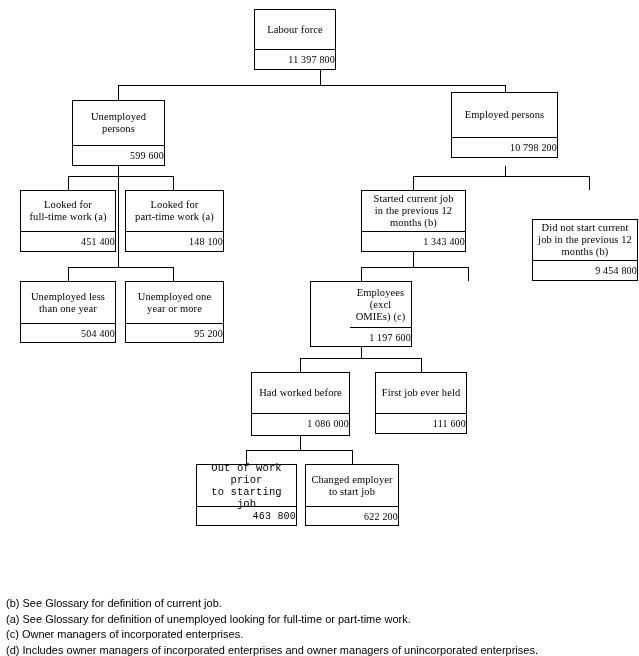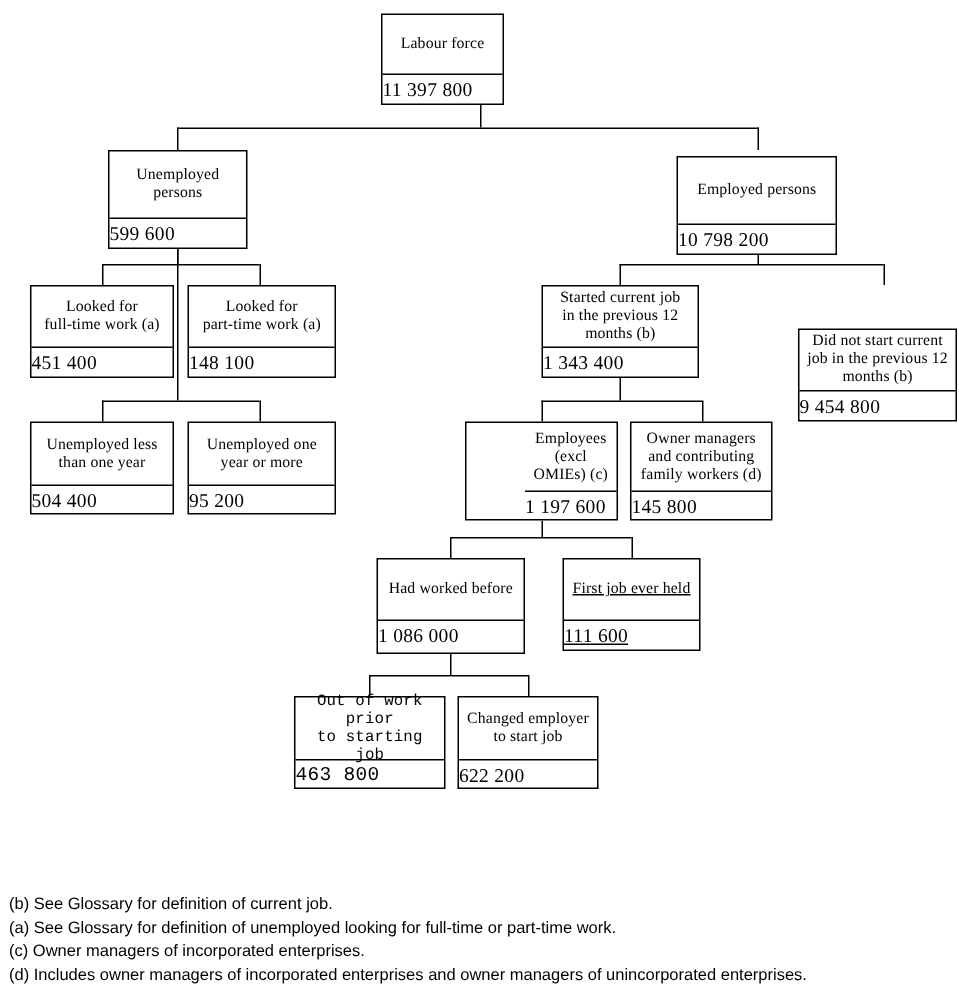--- a/index.html
+++ b/index.html
@@ -37,22 +37,22 @@
     text-align: center;
     box-sizing: border-box;
     padding: 1px 3px;
     font-size: 10.5px;
     line-height: 12px;
     letter-spacing: 0.1px;
   }
   .node-value {
     box-sizing: border-box;
     border-top: 1px solid #000000;
-    text-align: left;
-    font-size: 13px;
+    text-align: right;
+    font-size: 10px;
     line-height: 20px;
     height: 21px;
     letter-spacing: 0.2px;
   }
   .connector {
     position: absolute;
     background: #000000;
     z-index: 1;
   }
   .h-line { height: 1px; }
@@ -104,21 +104,21 @@
     <div class="connector v-line" style="left: 246px; top: 450px; height: 14px;"></div>
     <div class="connector v-line" style="left: 352px; top: 450px; height: 14px;"></div>
     <div class="node" style="left: 254px; top: 9px; width: 82px; height: 61px;">
       <div class="node-label" style="height: 39px;">Labour force</div>
       <div class="node-value">11 397 800</div>
     </div>
     <div class="node" style="left: 72px; top: 100px; width: 93px; height: 66px;">
       <div class="node-label" style="height: 44px;">Unemployed<br>persons</div>
       <div class="node-value">599 600</div>
     </div>
-    <div class="node" style="left: 451px; top: 104px; width: 107px; height: 66px;">
+    <div class="node" style="left: 451px; top: 92px; width: 107px; height: 66px;">
       <div class="node-label" style="height: 44px;">Employed persons</div>
       <div class="node-value">10 798 200</div>
     </div>
     <div class="node" style="left: 20px; top: 190px; width: 96px; height: 62px;">
       <div class="node-label" style="height: 40px;">Looked for<br>full-time work (a)</div>
       <div class="node-value">451 400</div>
     </div>
     <div class="node" style="left: 125px; top: 190px; width: 99px; height: 62px;">
       <div class="node-label" style="height: 40px;">Looked for<br>part-time work (a)</div>
       <div class="node-value">148 100</div>
@@ -136,29 +136,25 @@
       <div class="node-value">504 400</div>
     </div>
     <div class="node" style="left: 125px; top: 281px; width: 99px; height: 62px;">
       <div class="node-label" style="height: 41px;">Unemployed one<br>year or more</div>
       <div class="node-value">95 200</div>
     </div>
     <div class="node" style="left: 310px; top: 281px; width: 102px; height: 66px; padding-left: 39px;">
       <div class="node-label" style="height: 45px;">Employees<br>(excl OMIEs) (c)</div>
       <div class="node-value">1 197 600</div>
     </div>
-    <div class="node" style="left: 420px; top: 281px; width: 95px; height: 66px;">
-      <div class="node-label" style="height: 45px;">Owner managers<br>and contributing<br>family workers (d)</div>
-      <div class="node-value">145 800</div>
-    </div>
     <div class="node" style="left: 251px; top: 372px; width: 99px; height: 64px;">
       <div class="node-label" style="height: 40px;">Had worked before</div>
       <div class="node-value">1 086 000</div>
     </div>
-    <div class="node" style="left: 375px; top: 372px; width: 92px; height: 62px; text-decoration: underline;">
+    <div class="node" style="left: 375px; top: 372px; width: 92px; height: 62px;">
       <div class="node-label" style="height: 40px;">First job ever held</div>
       <div class="node-value">111 600</div>
     </div>
     <div class="node" style="left: 196px; top: 464px; width: 101px; height: 62px; font-family: Liberation Mono, monospace;">
       <div class="node-label" style="height: 41px;">Out of work prior<br>to starting job</div>
       <div class="node-value">463 800</div>
     </div>
     <div class="node" style="left: 305px; top: 464px; width: 94px; height: 62px;">
       <div class="node-label" style="height: 41px;">Changed employer<br>to start job</div>
       <div class="node-value">622 200</div>

